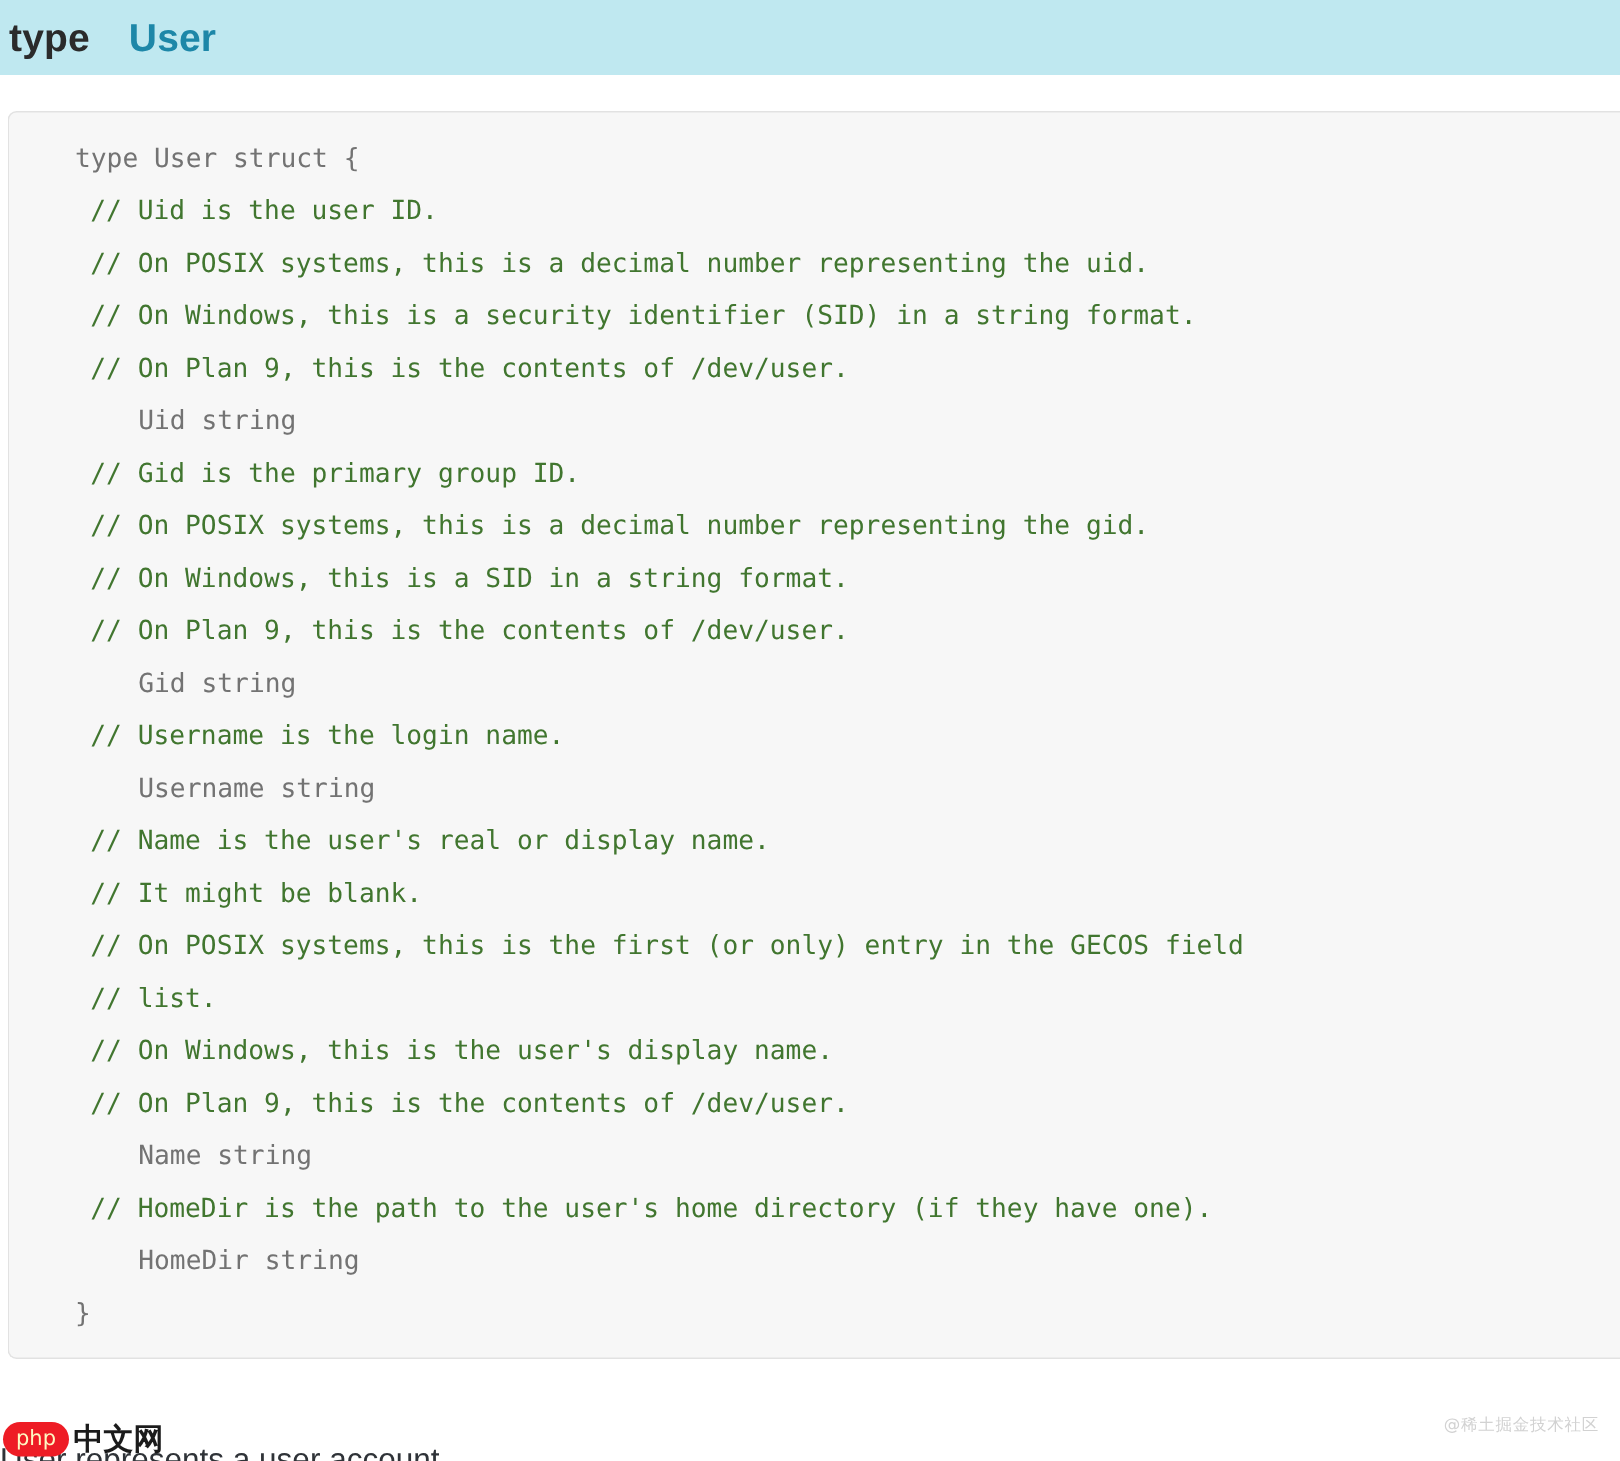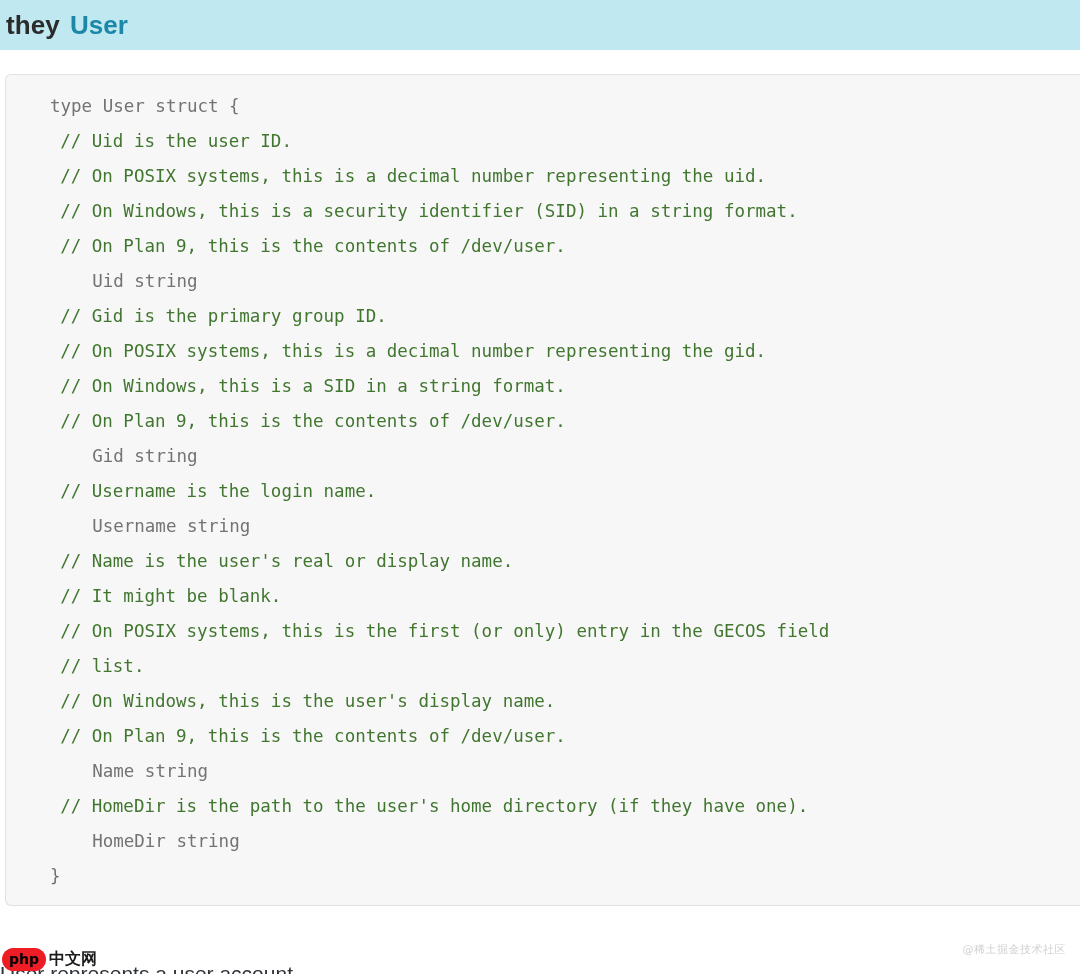--- a/index.html
+++ b/index.html
@@ -28,21 +28,21 @@
     box-sizing: border-box;
     padding-left: 6px;
   }
   .doc-header .htext {
     font-size: 26px;
     font-weight: bold;
     letter-spacing: 0.1px;
     line-height: 1;
   }
   .doc-header .kw-type { color: #2b2b2b; }
-  .doc-header .kw-name { color: #1d87a8; margin-left: 10px; }
+  .doc-header .kw-name { color: #1d87a8; margin-left: 26px; }
 
   
   .code-card {
     position: absolute;
     left: 5px;
     top: 74px;
     width: 1080px;
     height: 832px;
     background: #f7f7f7;
     border: 1px solid #e2e2e2;
@@ -84,52 +84,52 @@
     top: 947px;
     display: flex;
     align-items: center;
     height: 24px;
   }
   .wm-php .badge {
     width: 44px;
     height: 23px;
     border-radius: 12px;
     background: #ee1c25;
-    color: #000000;
+    color: #fef9c3;
     font-size: 14px;
-    font-weight: bold;
+    font-weight: normal;
     font-family: "DejaVu Sans", sans-serif;
     display: flex;
     align-items: center;
     justify-content: center;
     line-height: 1;
   }
   .wm-php .cn {
     margin-left: 3px;
-    font-size: 16px;
+    font-size: 20px;
     font-weight: bold;
     color: #1b1b1b;
     font-family: "DejaVu Sans", sans-serif;
     line-height: 1;
   }
   .wm-juejin {
     position: absolute;
     right: 14px;
     top: 942px;
     font-size: 11px;
     color: #d2d2d2;
     font-family: "DejaVu Sans", sans-serif;
     letter-spacing: 0.5px;
   }
 </style>
 </head>
 <body>
 
 <div class="doc-header">
-  <span class="htext"><span class="kw-type">they</span><span class="kw-name">User</span></span>
+  <span class="htext"><span class="kw-type">type</span><span class="kw-name">User</span></span>
 </div>
 
 <div class="code-card">
   <pre id="code-block"><span class="code-line"><span class="tok-pln">type User struct {</span></span><span class="code-line">    <span class="tok-com">// Uid is the user ID.</span></span><span class="code-line">    <span class="tok-com">// On POSIX systems, this is a decimal number representing the uid.</span></span><span class="code-line">    <span class="tok-com">// On Windows, this is a security identifier (SID) in a string format.</span></span><span class="code-line">    <span class="tok-com">// On Plan 9, this is the contents of /dev/user.</span></span><span class="code-line">    <span class="tok-pln">Uid </span><span class="tok-typ">string</span></span><span class="code-line">    <span class="tok-com">// Gid is the primary group ID.</span></span><span class="code-line">    <span class="tok-com">// On POSIX systems, this is a decimal number representing the gid.</span></span><span class="code-line">    <span class="tok-com">// On Windows, this is a SID in a string format.</span></span><span class="code-line">    <span class="tok-com">// On Plan 9, this is the contents of /dev/user.</span></span><span class="code-line">    <span class="tok-pln">Gid </span><span class="tok-typ">string</span></span><span class="code-line">    <span class="tok-com">// Username is the login name.</span></span><span class="code-line">    <span class="tok-pln">Username </span><span class="tok-typ">string</span></span><span class="code-line">    <span class="tok-com">// Name is the user's real or display name.</span></span><span class="code-line">    <span class="tok-com">// It might be blank.</span></span><span class="code-line">    <span class="tok-com">// On POSIX systems, this is the first (or only) entry in the GECOS field</span></span><span class="code-line">    <span class="tok-com">// list.</span></span><span class="code-line">    <span class="tok-com">// On Windows, this is the user's display name.</span></span><span class="code-line">    <span class="tok-com">// On Plan 9, this is the contents of /dev/user.</span></span><span class="code-line">    <span class="tok-pln">Name </span><span class="tok-typ">string</span></span><span class="code-line">    <span class="tok-com">// HomeDir is the path to the user's home directory (if they have one).</span></span><span class="code-line">    <span class="tok-pln">HomeDir </span><span class="tok-typ">string</span></span><span class="code-line"><span class="tok-pln">}</span></span></pre>
 </div>
 
 <p class="doc-desc">User represents a user account.</p>
 
 <div class="wm-php">
   <span class="badge">php</span>

